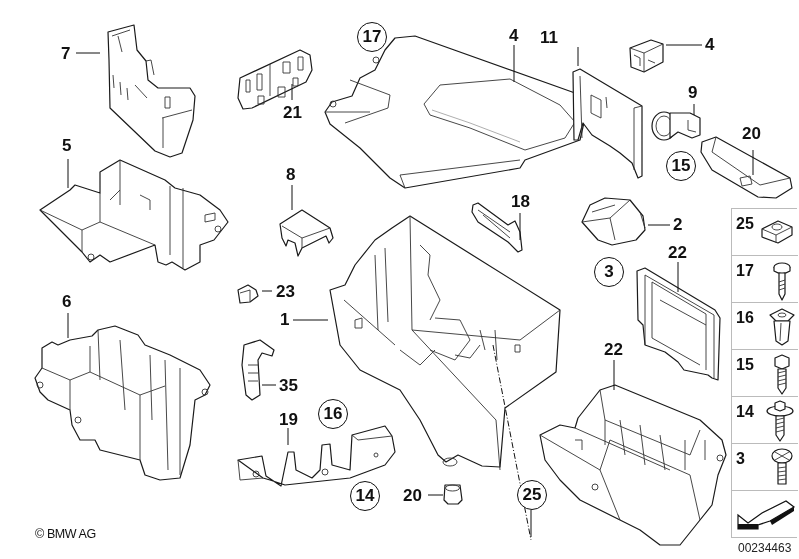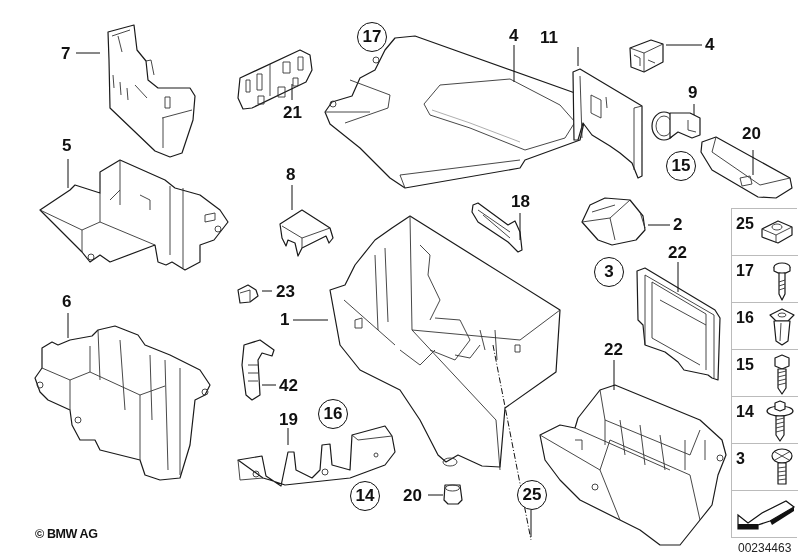--- a/index.html
+++ b/index.html
@@ -16,21 +16,21 @@
              white-space: nowrap; }
   .circled { position: absolute; width: 30px; height: 30px; border: 1.3px solid #111;
              border-radius: 50%; display: flex; align-items: center; justify-content: center;
              font-weight: bold; font-size: 17px; background: #fff; box-sizing: border-box; }
   #legend { position: absolute; left: 731px; top: 208px; width: 66px; height: 330px;
             border: 1px solid #bbb; border-right: none; box-sizing: border-box; }
   .legend-cell { position: absolute; left: 0; width: 66px; height: 47px;
                  border-bottom: 1px solid #bbb; box-sizing: border-box; }
   .legend-num { position: absolute; left: 4px; top: 6px; font-weight: bold; font-size: 16px; }
   .legend-icon { position: absolute; right: 2px; top: 2px; }
-  #copyright { position: absolute; left: 35px; top: 527px; font-size: 12.5px; font-weight: bold;
+  #copyright { position: absolute; left: 35px; top: 527px; font-size: 12.5px; font-weight: normal;
                letter-spacing: -0.4px; }
   #docnum { position: absolute; left: 738px; top: 541px; font-size: 12px; color: #222; }
 </style>
 </head>
 <body>
 
 <div id="stage">
 
 <svg class="drawing" width="799" height="559" viewBox="0 0 799 559">
 
@@ -179,21 +179,21 @@
 <div class="callout" style="left:705px;top:36px">4</div>
 <div class="callout" style="left:688px;top:84px">9</div>
 <div class="callout" style="left:742px;top:125px">20</div>
 <div class="callout" style="left:286px;top:166px">8</div>
 <div class="callout" style="left:511px;top:193px">18</div>
 <div class="callout" style="left:673px;top:216px">2</div>
 <div class="callout" style="left:668px;top:244px">22</div>
 <div class="callout" style="left:276px;top:283px">23</div>
 <div class="callout" style="left:280px;top:311px">1</div>
 <div class="callout" style="left:604px;top:341px">22</div>
-<div class="callout" style="left:279px;top:377px">42</div>
+<div class="callout" style="left:279px;top:377px">35</div>
 <div class="callout" style="left:279px;top:411px">19</div>
 <div class="callout" style="left:403px;top:487px">20</div>
 
 <div class="circled" style="left:357px;top:22px">17</div>
 <div class="circled" style="left:666px;top:151px">15</div>
 <div class="circled" style="left:594px;top:257px">3</div>
 <div class="circled" style="left:318px;top:399px">16</div>
 <div class="circled" style="left:350px;top:481px">14</div>
 <div class="circled" style="left:517px;top:480px">25</div>
 

